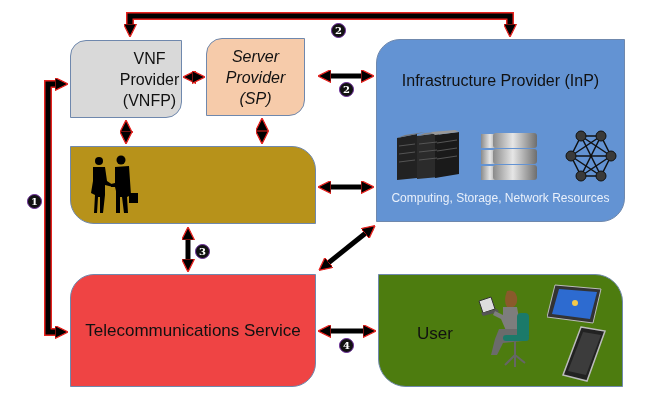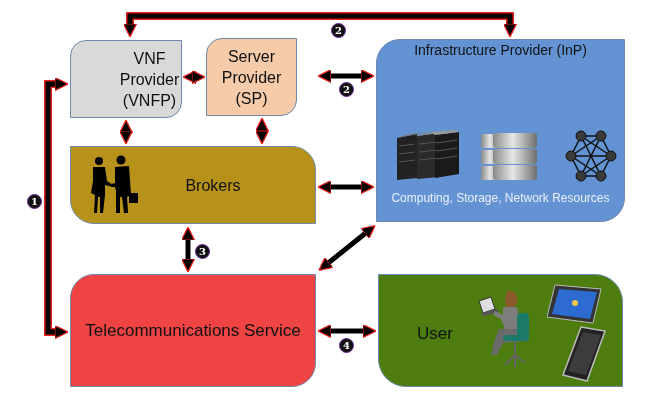--- a/index.html
+++ b/index.html
@@ -4,31 +4,31 @@
 <style>
   html, body { margin:0; padding:0; background:#ffffff; }
   body { width:656px; height:407px; position:relative; overflow:hidden;
          font-family: "Liberation Sans", "DejaVu Sans", sans-serif; }
   .box { position:absolute; box-sizing:border-box; border:1px solid #6f88ad;
          display:flex; flex-direction:column; align-items:center; justify-content:center;
          text-align:center; color:#111; }
   .lbl { font-size:16px; line-height:21px; }
   #vnfp { left:70px; top:40px; width:112px; height:78px; background:#d9d9d9;
           border-radius:16px 0 16px 0;padding-left:47px; }
-  #sp   { left:206px; top:38px; width:91px; height:78px; background:#f6cbaa;
-          border-radius:16px 0 16px 0; }
+  #sp   { left:206px; top:38px; width:99px; height:78px; background:#f6cbaa;
+          border-radius:16px 0 16px 0;font-style:italic; }
   #inp  { left:376px; top:39px; width:249px; height:183px; background:#6393d3;
           border-radius:24px 0 24px 0; justify-content:flex-start; }
   #brokers { left:70px; top:146px; width:246px; height:78px; background:#b7921a;
           border-radius:0 24px 0 24px; }
   #tsp  { left:70px; top:274px; width:246px; height:113px; background:#ef4444;
           border-radius:24px 0 24px 0; }
   #user { left:378px; top:274px; width:245px; height:113px; background:#4d7c0f;
           border-radius:0 28px 0 28px; }
-  #inp .title { font-size:14px; }
+  #inp .title { margin-top:30px; font-size:16px; }
   #inp .sub { position:absolute; bottom:16px; left:0; right:0; font-size:12px; color:#e9f0fb; }
   #brokers .lbl { margin-left:40px; }
   #user .lbl { position:absolute; left:38px; top:48px; font-size:17px; }
   svg.overlay { position:absolute; left:0; top:0; }
   .badge { position:absolute; width:13px; height:13px; border-radius:50%;
            background:#111; border:1.5px solid #6a2a9a; color:#fff; font-size:10px;
            line-height:13px; text-align:center; font-weight:bold;
            font-family:"DejaVu Serif", serif; }
   .icon { position:absolute; }
 </style>
@@ -119,21 +119,20 @@
 <div id="brokers" class="box">
   <svg class="icon" style="left:16px;top:8px" width="56" height="62" viewBox="0 0 56 62">
     <g fill="#000">
       <circle cx="12" cy="6" r="4"></circle>
       <path d="M6,12 L18,12 L20,26 L26,30 L26,32 L18,30 L18,40 L16,58 L13,58 L13,42 L11,42 L10,58 L7,58 L8,40 L4,38 L6,26 Z"></path>
       <circle cx="34" cy="5" r="4.5"></circle>
       <path d="M28,12 L42,11 L44,40 L40,42 L41,58 L37,58 L35,42 L33,42 L33,58 L29,58 L29,36 L28,32 L24,32 L24,29 L28,28 Z"></path>
       <rect x="42" y="38" width="9" height="10"></rect>
     </g>
   </svg>
-  <div class="lbl">Brokers</div>
 </div>
 
 <div id="tsp" class="box">
   <div class="lbl" style="font-size:17px;line-height:23px">Telecommunications Service</div>
 </div>
 
 <div id="user" class="box">
   <div class="lbl">User</div>
 
   <svg class="icon" style="left:98px;top:14px" width="56" height="82" viewBox="0 0 56 82">

